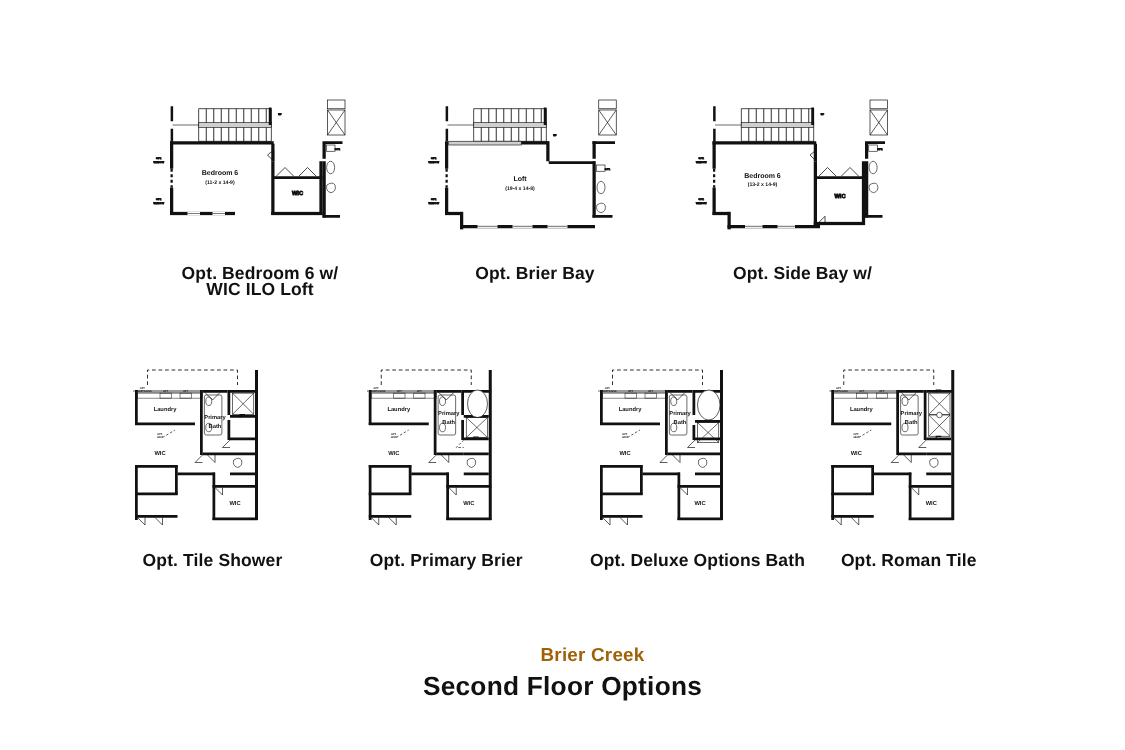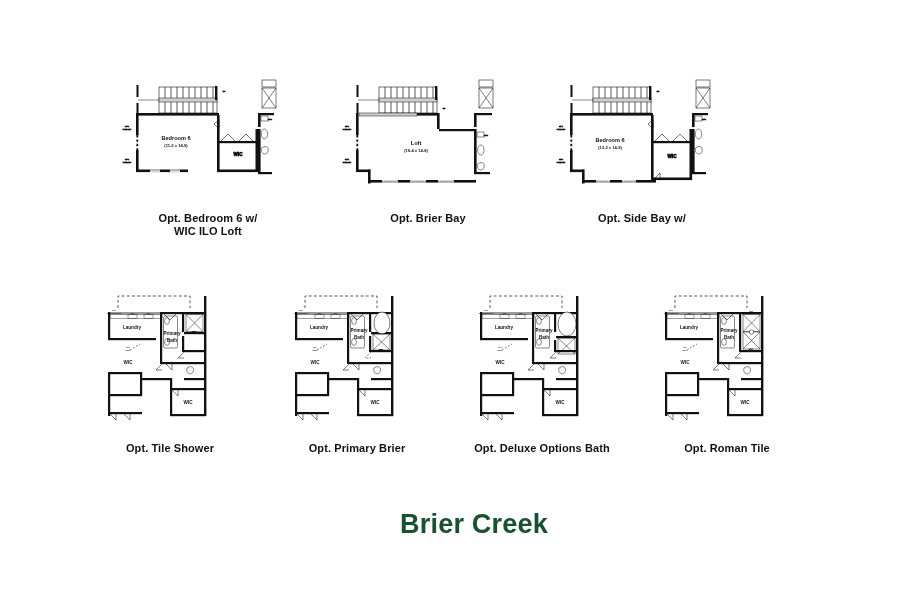--- a/index.html
+++ b/index.html
@@ -7,34 +7,34 @@
     width:900px;height:600px;background:#ffffff;overflow:hidden;
     font-family:"Liberation Sans",sans-serif;color:#1a1a1a;
     position:relative;
   }
   .sheet{position:absolute;inset:0;}
 
   
   .plan{position:absolute;}
   .caption{
     position:absolute;left:0;right:0;text-align:center;
-    font-weight:bold;font-size:11px;line-height:12.5px;
+    font-weight:bold;font-size:14px;line-height:12.5px;
     letter-spacing:.1px;color:#111;
   }
   .caption div{white-space:nowrap;}
 
   
   svg{display:block;overflow:visible;}
 
   
   .title-block{
     position:absolute;left:0;right:0;text-align:center;
   }
   .title-block .t1{
-    font-size:27px;font-weight:bold;letter-spacing:.2px;line-height:25px;color:#14532d;padding-left:48px;
+    font-size:15px;font-weight:bold;letter-spacing:.2px;line-height:25px;color:#a16207;padding-left:48px;
   }
   .title-block .t2{
     font-size:21px;font-weight:bold;letter-spacing:.2px;line-height:25px;color:#111;
   }
 
   
   text{font-family:"Liberation Sans",sans-serif;fill:#111;}
   .rm{font-size:5.6px;font-weight:bold;text-anchor:middle;}
   .dim{font-size:4.1px;font-weight:bold;text-anchor:middle;}
   .tiny{font-size:1.9px;font-weight:bold;text-anchor:middle;}
@@ -667,15 +667,16 @@
       <text class="rm-s" x="88" y="112">WIC</text>
     </svg>
 
     <div class="caption" style="top:150px;">
       <div>Opt. Roman Tile</div>
     </div>
   </div>
 
   <div class="title-block" style="top:512px;">
     <div class="t1">Brier Creek</div>
+    <div class="t2">Second Floor Options</div>
   </div>
 
 </div>
 
 </body></html>

